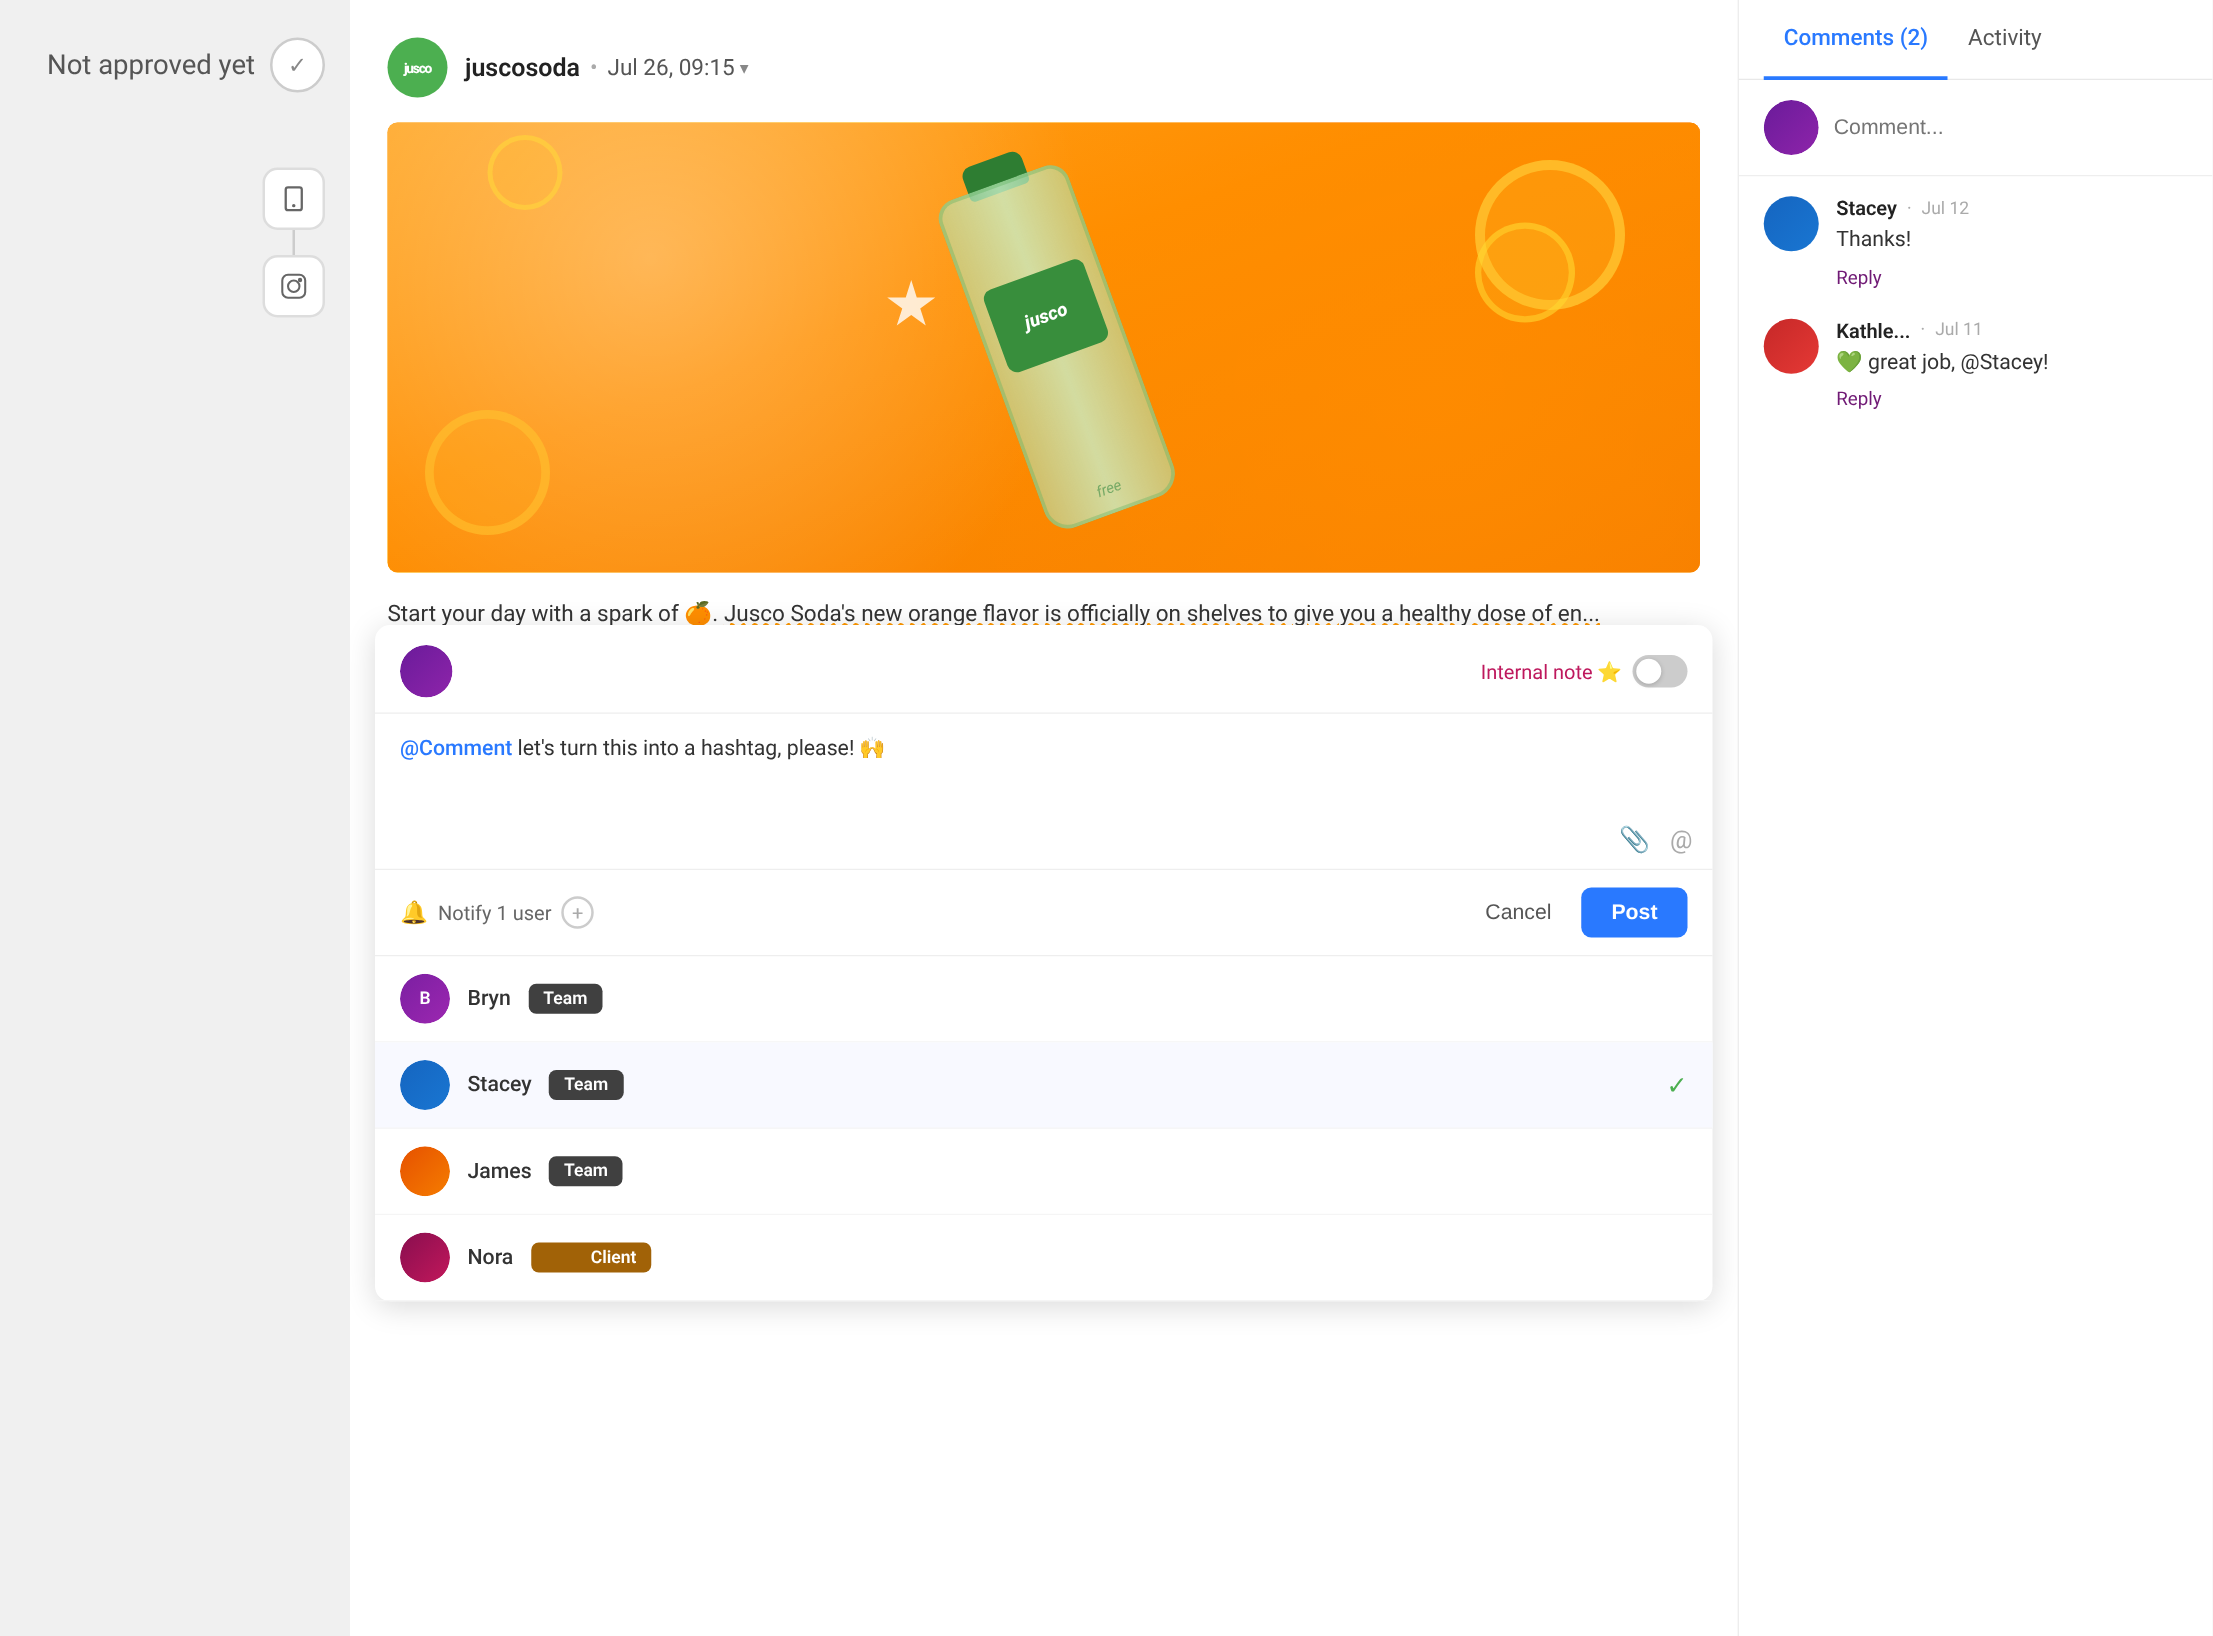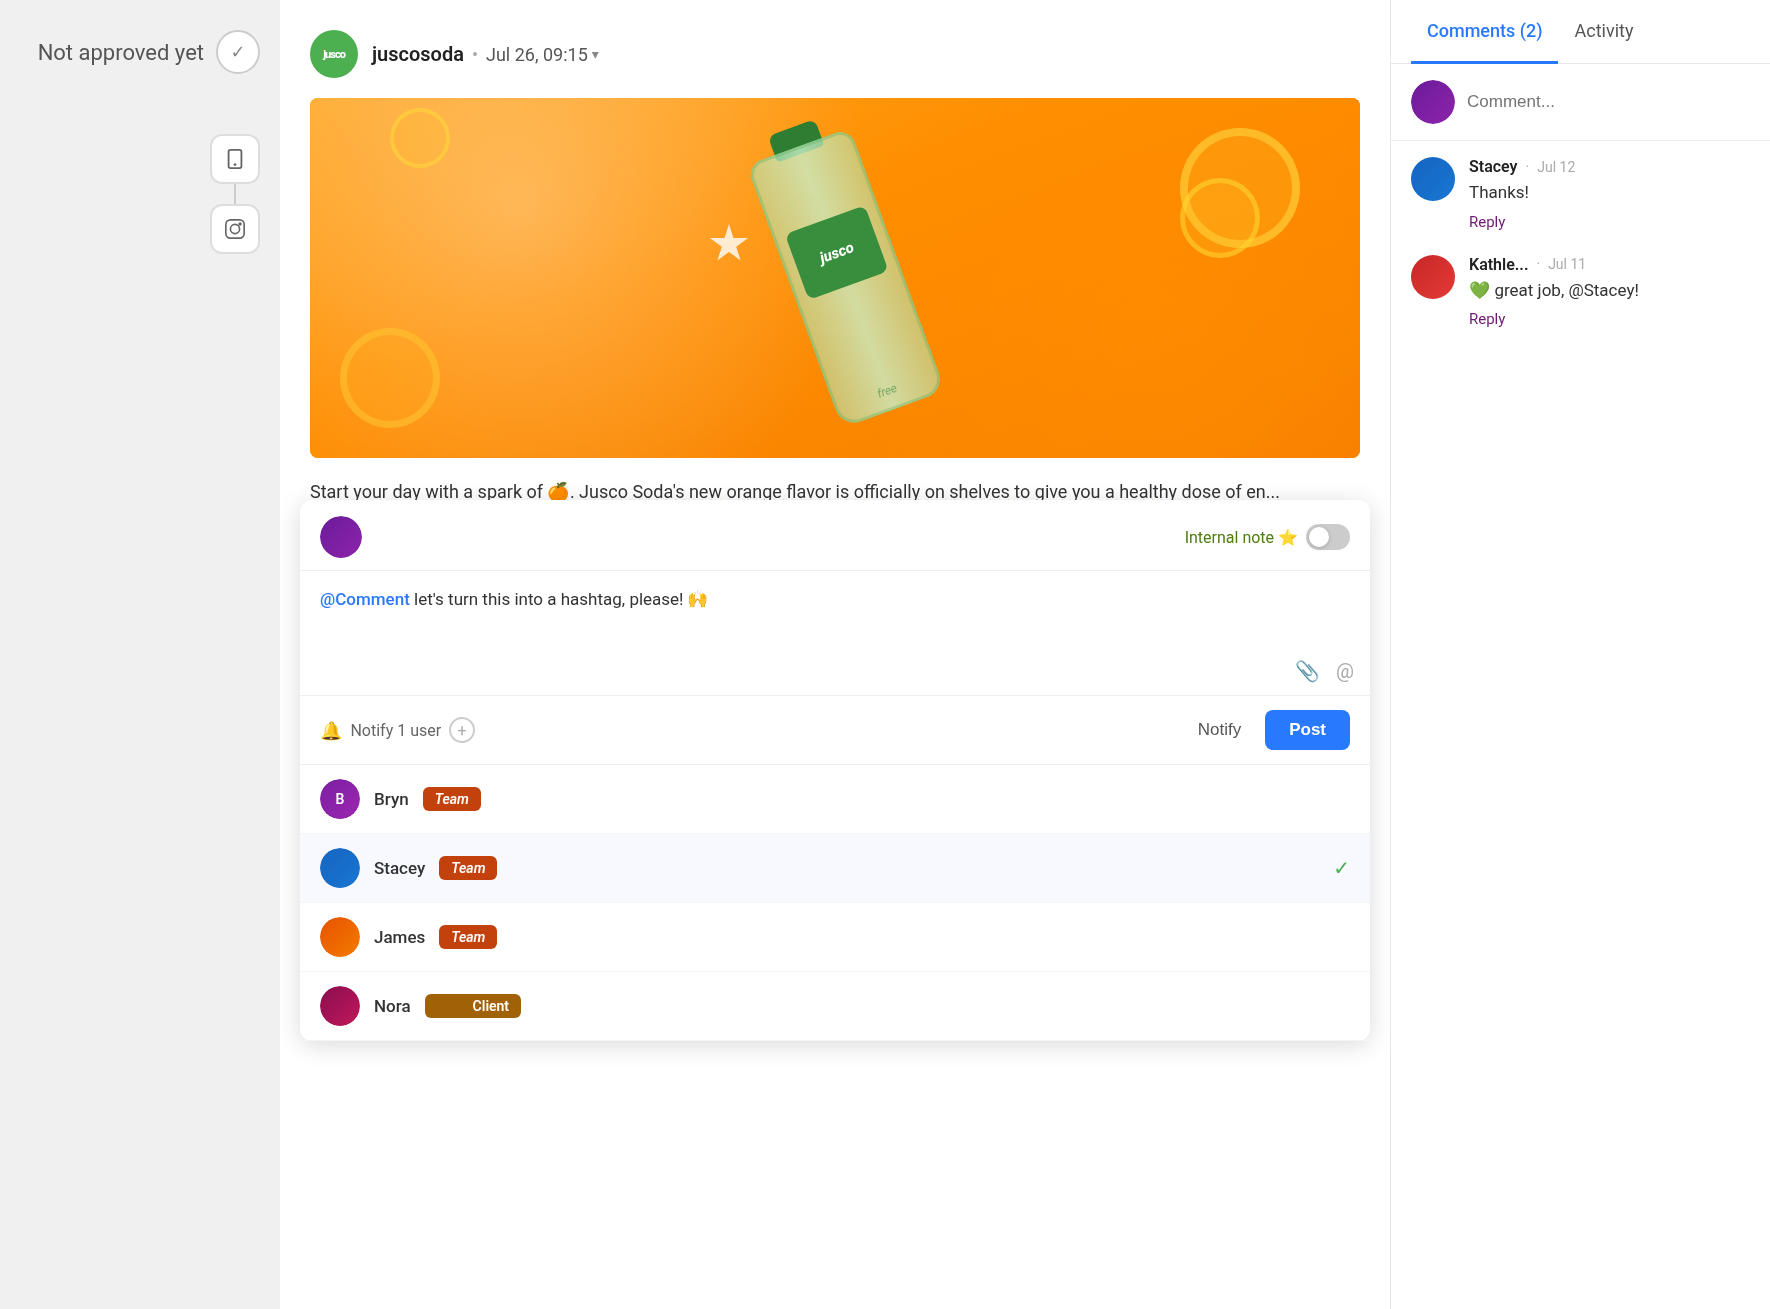--- a/index.html
+++ b/index.html
@@ -210,21 +210,21 @@
 
     .internal-note-area {
       display: flex;
       align-items: center;
       gap: 8px;
       margin-left: auto;
     }
 
     .internal-note-label {
       font-size: 16px;
-      color: #4d7c0f;
+      color: #be185d;
       display: flex;
       align-items: flex-end;
       gap: 4px;
     }
 
     .star-icon {
       font-size: 16px;
     }
 
     .toggle {
@@ -362,21 +362,21 @@
     }
 
     .team-badge {
       padding: 4px 12px;
       border-radius: 6px;
       font-size: 14px;
       font-weight: 600;
       color: white;
     }
 
-    .badge-team { background: #c2410c; font-style: italic; }
+    .badge-team { background: #404040; }
     .badge-client { background: #a16207; padding-left: 48px; }
 
     .check-mark {
       margin-left: auto;
       color: #4CAF50;
       font-size: 20px;
     }
 
     
     .right-panel {
@@ -643,21 +643,21 @@
       <span class="toolbar-icon">@</span>
     </div>
 
     <div class="comment-footer">
       <div class="notify-area">
         <span class="bell-icon">🔔</span>
         <span>Notify 1 user</span>
         <div class="add-circle">+</div>
       </div>
       <div class="footer-actions">
-        <button class="cancel-btn">Notify</button>
+        <button class="cancel-btn">Cancel</button>
         <button class="post-btn">Post</button>
       </div>
     </div>
 
     <div class="user-list">
 
       <div class="user-item">
         <div class="user-avatar-md">
           <div class="avatar-bryn">B</div>
         </div>

